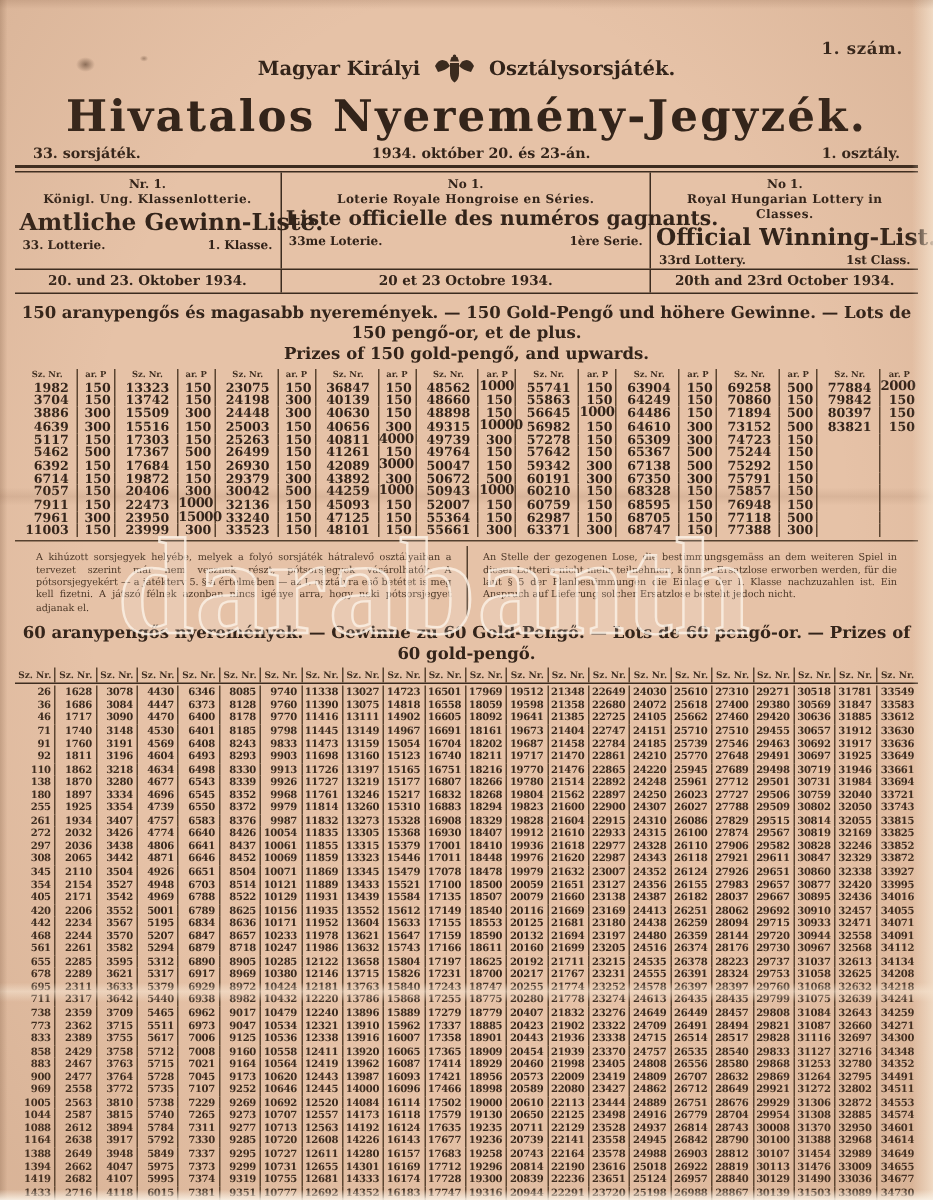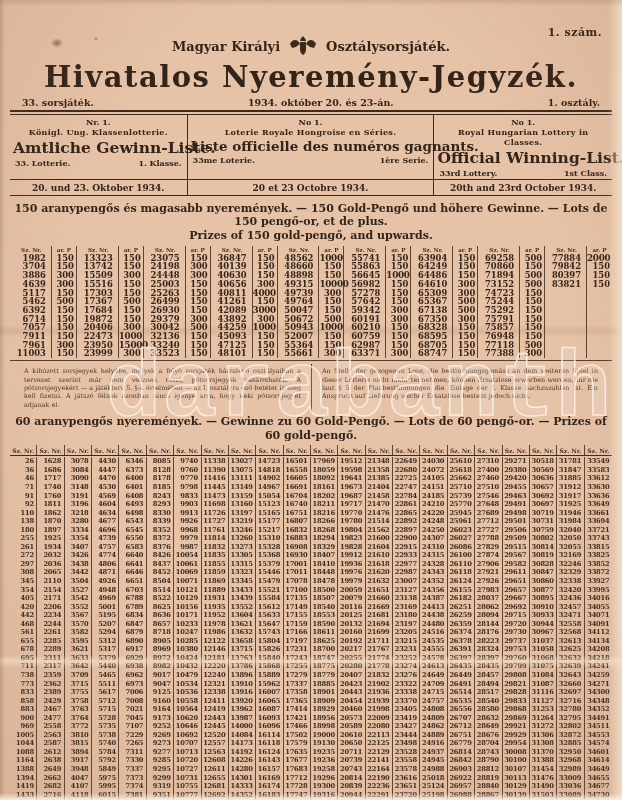--- a/index.html
+++ b/index.html
@@ -66,22 +66,22 @@
                 border-right:1px solid #5a4431;color:#402f21;}
   #num-head .hc:last-child{border-right:none;}
   #num-table{display:grid;grid-template-columns:repeat(22,1fr);border-top:1.2px solid #3b2b1f;
              padding-top:1px;}
   #num-table .nc{font-size:6.7px;text-align:right;padding-right:2.5px;line-height:8.55px;
                  border-right:1px solid #5a4431;font-weight:bold;color:#3a2a1e;
                  letter-spacing:-.2px;}
   #num-table .endc{border-right:none;}
   
   .wm{position:absolute;left:78px;top:338px;z-index:6;font-size:92px;font-weight:bold;
-      font-family:Liberation Mono, monospace;letter-spacing:1px;color:rgba(255,255,255,.14);
-      -webkit-text-stroke:1.6px rgba(250,240,228,.85);pointer-events:none;margin-left:28px;}
+      font-family:Liberation Serif, serif;letter-spacing:1px;color:rgba(255,255,255,.14);
+      -webkit-text-stroke:1.6px rgba(250,240,228,.85);pointer-events:none;}
 </style>
 </head>
 <body>
 
 <div id="stage">
   <div class="rightnum">1. szám.</div>
 
   <div class="inner">
     <div class="masthead">
       <span>Magyar Királyi</span>

